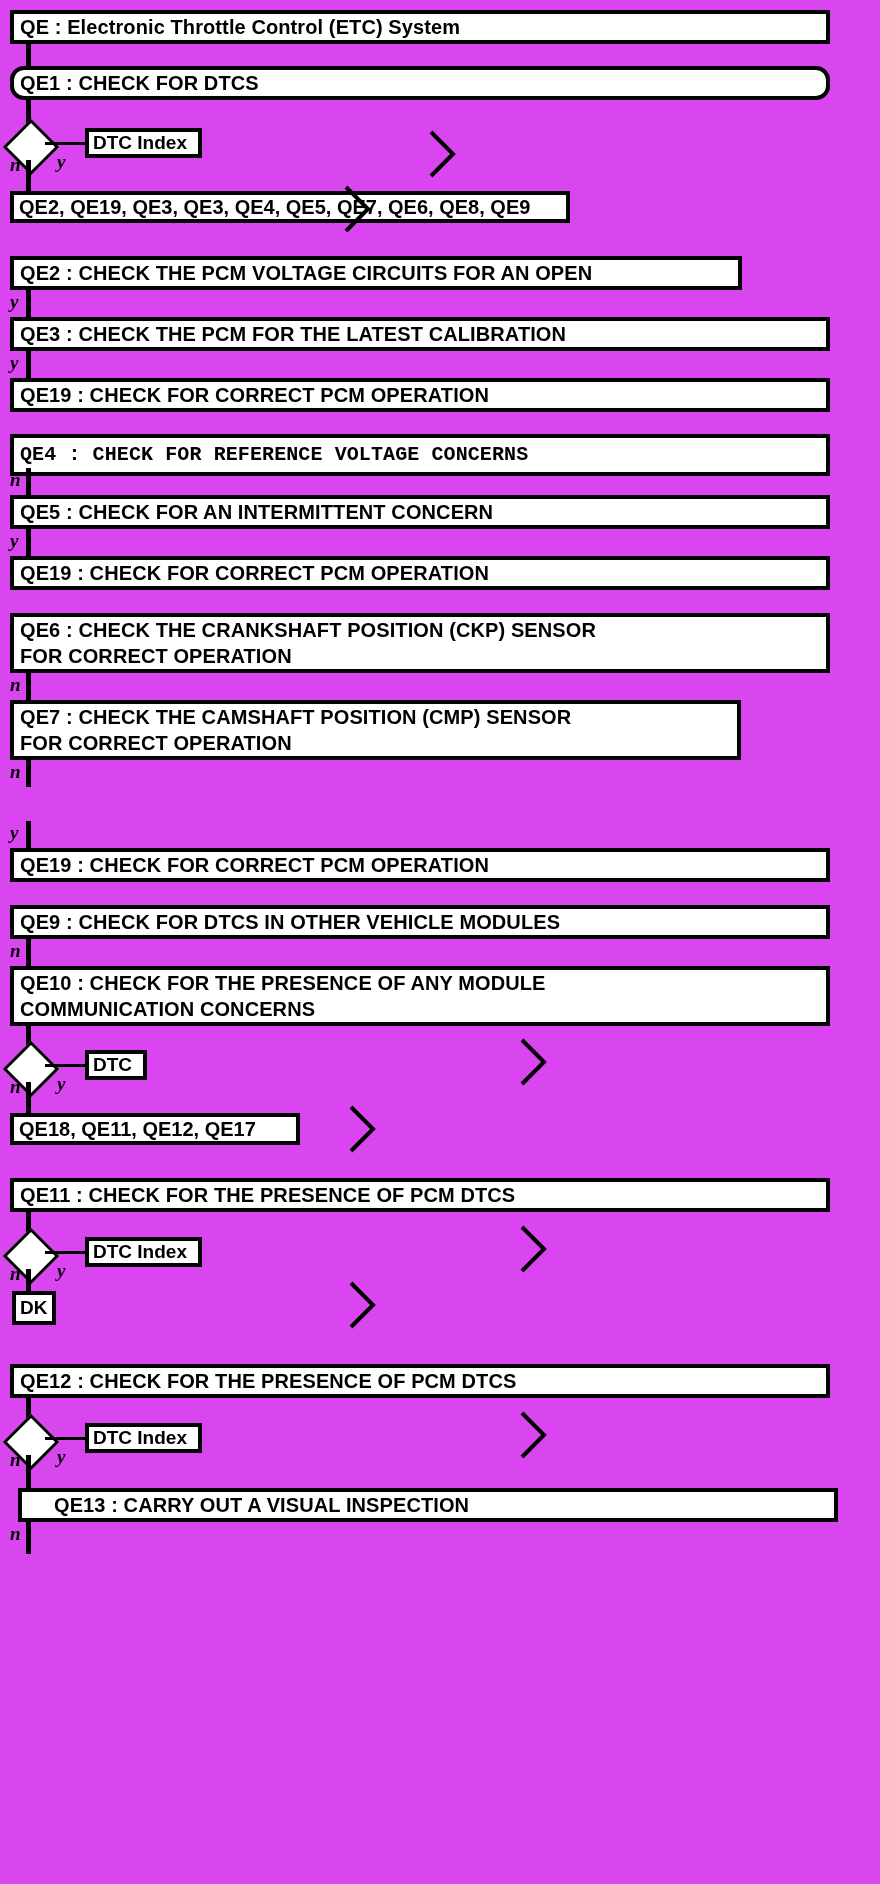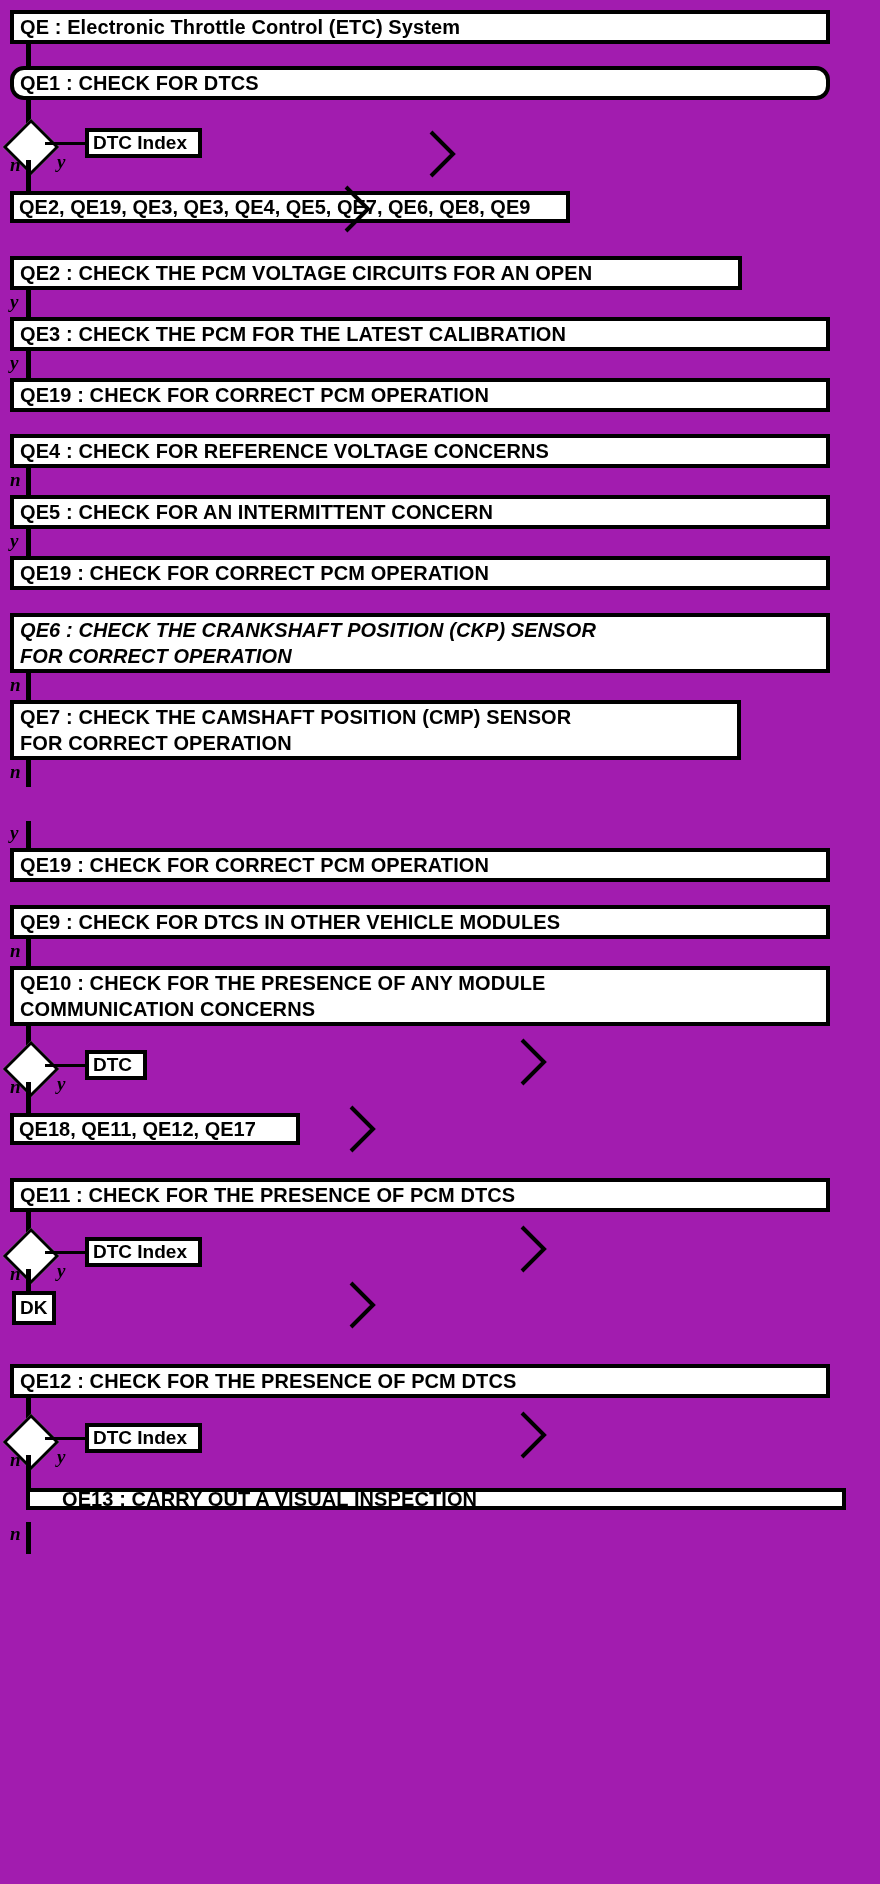--- a/index.html
+++ b/index.html
@@ -8,21 +8,21 @@
     background: #ffffff;
   }
   body {
     font-family: "Liberation Sans", sans-serif;
     -webkit-font-smoothing: none;
   }
   #canvas {
     position: relative;
     width: 880px;
     height: 1884px;
-    background: #a21caf;
+    background: #d946ef;
     overflow: hidden;
   }
 
   
   .step-box {
     position: absolute;
     box-sizing: border-box;
     border: 4px solid #000000;
     background: #ffffff;
     display: flex;
@@ -167,37 +167,37 @@
   <div class="step-box" style="left:10px; top:317px; width:820px; height:34px;">
     <span class="step-text">QE3 : CHECK THE PCM FOR THE LATEST CALIBRATION</span>
   </div>
   <div class="vline" style="left:26px; top:351px; height:27px;"></div>
   <div class="branch-label" style="left:10px; top:353px;">y</div>
 
   <div class="step-box" style="left:10px; top:378px; width:820px; height:34px;">
     <span class="step-text">QE19 : CHECK FOR CORRECT PCM OPERATION</span>
   </div>
 
-  <div class="step-box" style="left:10px; top:434px; width:820px; height:34px;">
+  <div class="step-box" style="left:10px; top:434px; width:820px; height:42px;font-family:Liberation Mono, monospace;">
     <span class="step-text">QE4 : CHECK FOR REFERENCE VOLTAGE CONCERNS</span>
   </div>
   <div class="vline" style="left:26px; top:468px; height:27px;"></div>
   <div class="branch-label" style="left:10px; top:470px;">n</div>
 
   <div class="step-box" style="left:10px; top:495px; width:820px; height:34px;align-items:center;">
     <span class="step-text">QE5 : CHECK FOR AN INTERMITTENT CONCERN</span>
   </div>
   <div class="vline" style="left:26px; top:529px; height:27px;"></div>
   <div class="branch-label" style="left:10px; top:531px;">y</div>
 
   <div class="step-box" style="left:10px; top:556px; width:820px; height:34px;">
     <span class="step-text">QE19 : CHECK FOR CORRECT PCM OPERATION</span>
   </div>
 
-  <div class="step-box" style="left:10px; top:613px; width:820px; height:60px;font-style:italic;">
+  <div class="step-box" style="left:10px; top:613px; width:820px; height:60px;">
     <span class="step-text">QE6 : CHECK THE CRANKSHAFT POSITION (CKP) SENSOR
 FOR CORRECT OPERATION</span>
   </div>
   <div class="vline" style="left:26px; top:673px; height:27px;"></div>
   <div class="branch-label" style="left:10px; top:675px;">n</div>
 
   <div class="step-box" style="left:10px; top:700px; width:731px; height:60px;">
     <span class="step-text">QE7 : CHECK THE CAMSHAFT POSITION (CMP) SENSOR
 FOR CORRECT OPERATION</span>
   </div>
@@ -289,19 +289,19 @@
   <div class="branch-label" style="left:57px; top:1447px;">y</div>
   <div class="branch-label" style="left:10px; top:1450px;">n</div>
   <div class="vline" style="left:26px; top:1455px; height:33px;"></div>
 
   <div class="chevron" style="left:516px; top:1409px;">
     <svg width="34" height="52" viewBox="0 0 34 52">
       <polyline points="6,4 28,26 6,48" fill="none" stroke="#000000" stroke-width="4"></polyline>
     </svg>
   </div>
 
-  <div class="step-box" style="left:26px; top:1488px; width:820px; height:22px;padding-left:32px;">
+  <div class="step-box" style="left:18px; top:1488px; width:820px; height:34px;padding-left:32px;">
     <span class="step-text">QE13 : CARRY OUT A VISUAL INSPECTION</span>
   </div>
   <div class="vline" style="left:26px; top:1522px; height:32px;"></div>
   <div class="branch-label" style="left:10px; top:1524px;">n</div>
 
 </div>
 
 </body></html>

